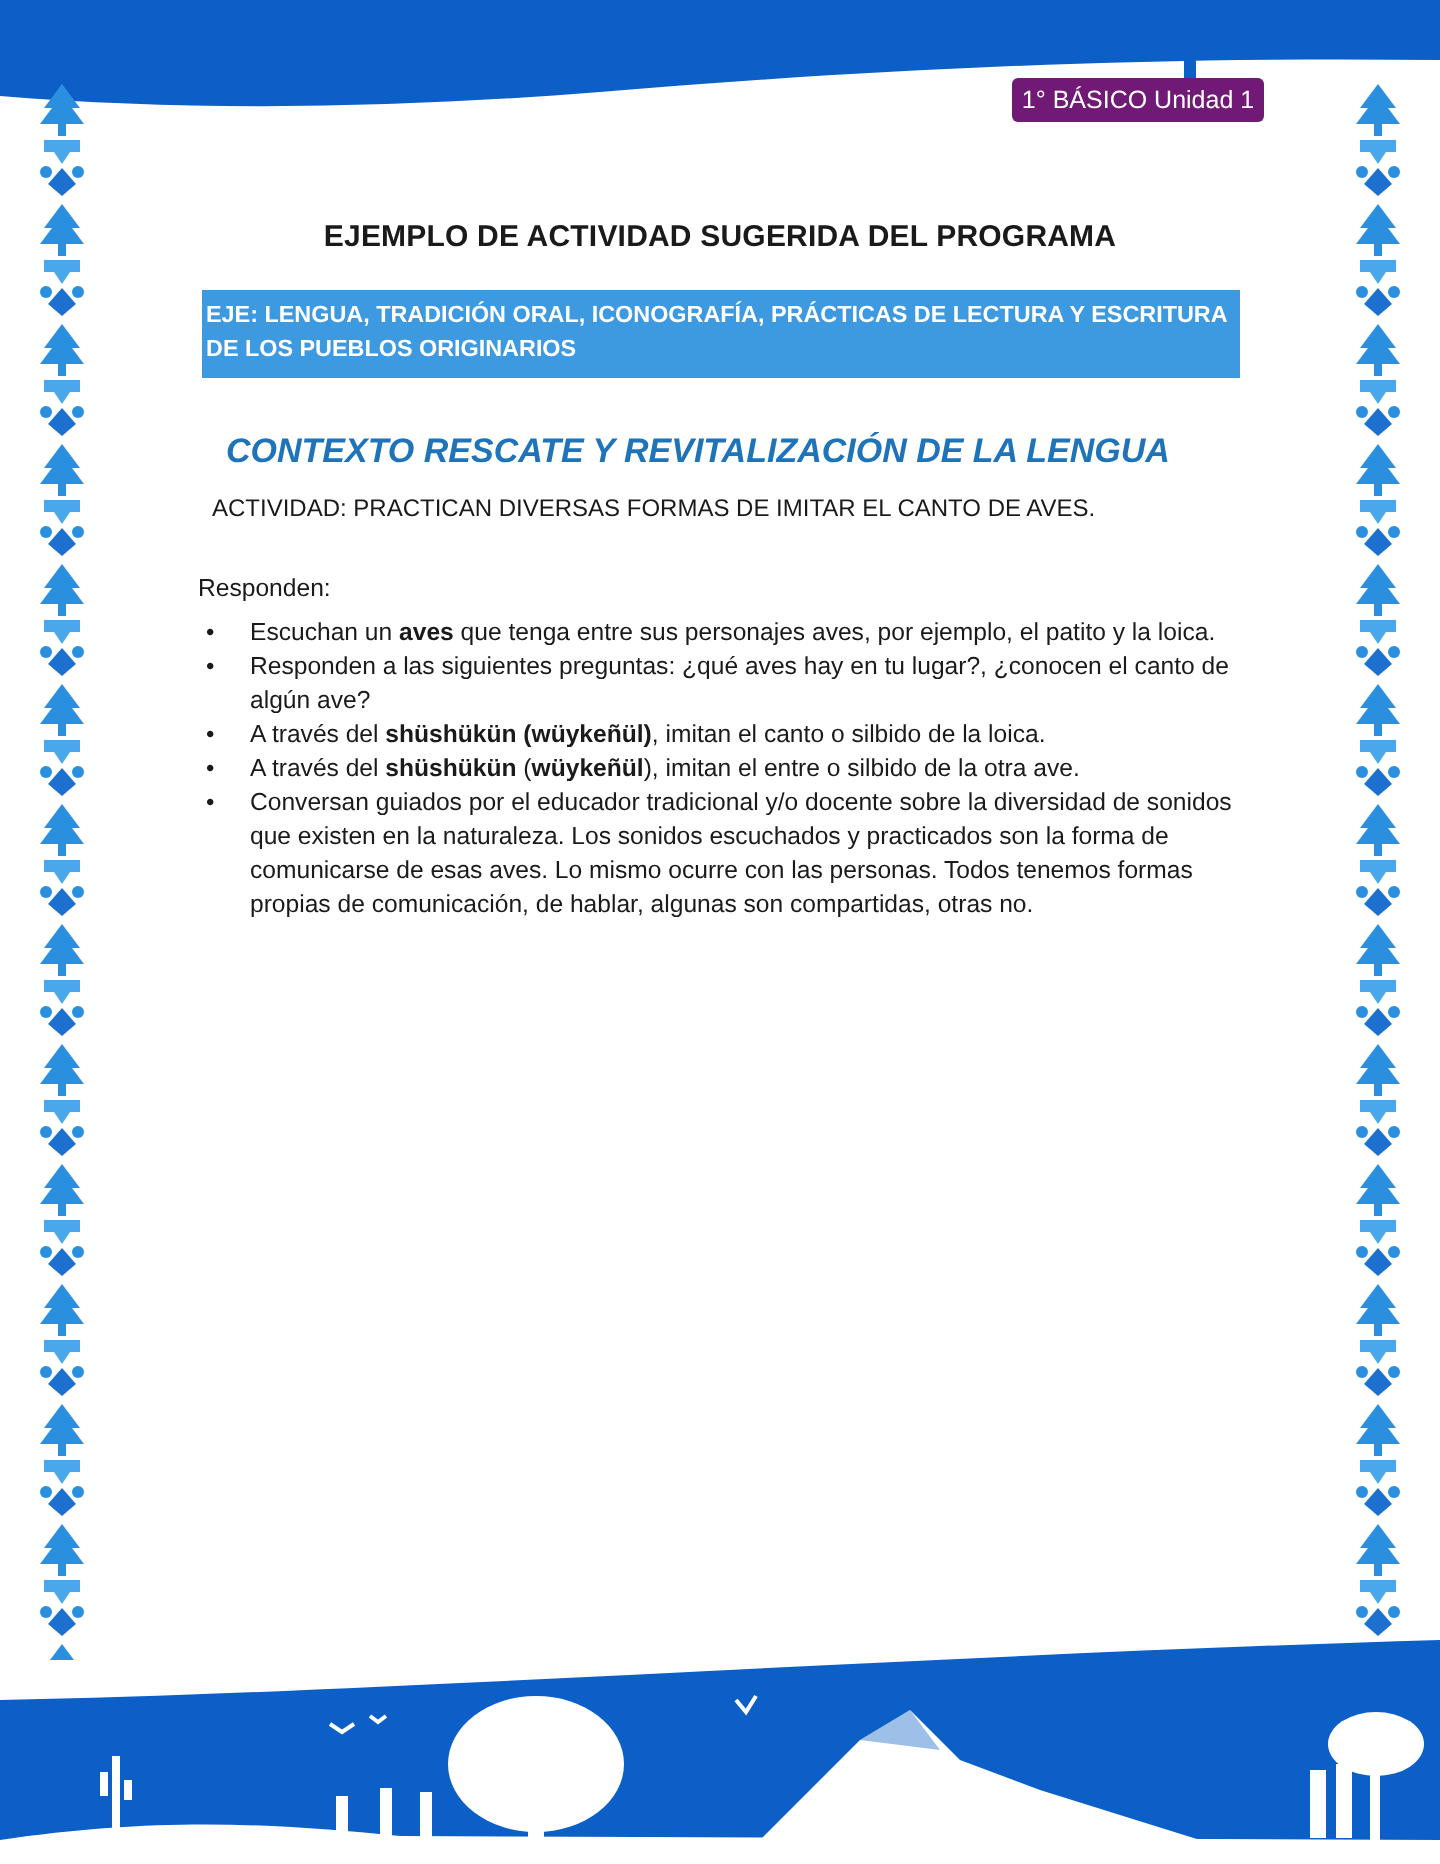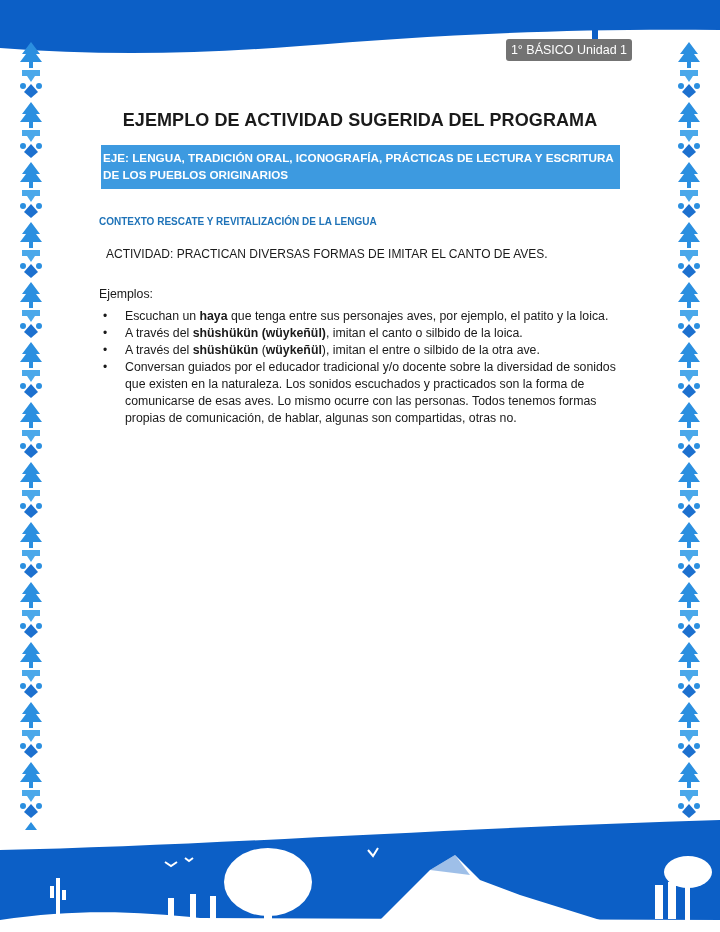--- a/index.html
+++ b/index.html
@@ -6,40 +6,40 @@
     body {
       width: 720px; height: 932px; position: relative; overflow: hidden;
       background: #ffffff;
       font-family: "Liberation Sans", sans-serif;
       color: #1a1a1a;
     }
     .top-wave { position: absolute; left: 0; top: 0; width: 720px; height: 70px; }
     .bottom-band { position: absolute; left: 0; top: 820px; width: 720px; height: 112px; }
     .badge {
       position: absolute; left: 506px; top: 39px; width: 126px; height: 22px;
-      background: #737373; color: #fff; border-radius: 3px;
+      background: #701a75; color: #fff; border-radius: 3px;
       font-size: 12.5px; line-height: 22px; text-align: center;
     }
     .badge-stem { position: absolute; left: 592px; top: 28px; width: 6px; height: 12px; background: #0c5fc6; }
     .border-strip { position: absolute; top: 40px; width: 26px; height: 790px; }
     .border-strip.left { left: 18px; }
     .border-strip.right { left: 676px; }
     .title {
       position: absolute; left: 90px; top: 110px; width: 540px; text-align: center;
-      font-size: 18px; font-weight: bold; letter-spacing: 0.1px;
+      font-size: 15px; font-weight: bold; letter-spacing: 0.1px;
     }
     .eje-box {
       position: absolute; left: 101px; top: 145px; width: 519px; height: 44px;
       background: #3d9ae0; color: #fff;
       font-size: 11.7px; font-weight: bold; line-height: 17px;
       padding: 4px 2px; box-sizing: border-box;
     }
     .context {
-      position: absolute; left: 99px; top: 216px; color: #1f73b8;
-      font-size: 10px; font-weight: bold;
+      position: absolute; left: 113px; top: 216px; color: #1f73b8;
+      font-size: 17px; font-weight: bold; font-style: italic;
     }
     .activity {
       position: absolute; left: 106px; top: 247px; font-size: 12px;
     }
     .examples-label {
       position: absolute; left: 99px; top: 287px; font-size: 12.3px;
     }
     .bullets {
       position: absolute; left: 99px; top: 308px; width: 530px;
       margin: 0; padding: 0; list-style: none;
@@ -74,24 +74,25 @@
   <rect width="26" height="790" fill="url(#orn)"></rect>
 </svg>
 <svg class="border-strip right" viewBox="0 0 26 790" preserveAspectRatio="none">
   <rect width="26" height="790" fill="url(#orn)"></rect>
 </svg>
 
 <div class="title">EJEMPLO DE ACTIVIDAD SUGERIDA DEL PROGRAMA</div>
 <div class="eje-box">EJE:  LENGUA, TRADICIÓN ORAL, ICONOGRAFÍA, PRÁCTICAS DE LECTURA Y ESCRITURA DE LOS PUEBLOS ORIGINARIOS</div>
 <div class="context">CONTEXTO RESCATE Y REVITALIZACIÓN DE LA LENGUA</div>
 <div class="activity">ACTIVIDAD: PRACTICAN DIVERSAS FORMAS DE IMITAR EL CANTO DE AVES.</div>
-<div class="examples-label">Ejemplos:</div>
+<div class="examples-label">Responden:</div>
 
 <ul class="bullets">
-  <li><span>Escuchan un </span><b>haya</b><span> que tenga entre sus personajes aves, por ejemplo, el patito y la loica.</span></li>
+  <li><span>Escuchan un </span><b>aves</b><span> que tenga entre sus personajes aves, por ejemplo, el patito y la loica.</span></li>
+  <li><span>Responden a las siguientes preguntas: ¿qué aves hay en tu lugar?, ¿conocen el canto de algún ave?</span></li>
   <li><span>A través del </span><b>shüshükün (wüykeñül)</b><span>, imitan el canto o silbido de la loica.</span></li>
   <li><span>A través del </span><b>shüshükün</b><span> (</span><b>wüykeñül</b><span>), imitan el entre o silbido de la otra ave.</span></li>
   <li><span>Conversan guiados por el educador tradicional y/o docente sobre la diversidad de sonidos que existen en la naturaleza. Los sonidos escuchados y practicados son la forma de comunicarse de esas aves. Lo mismo ocurre con las personas. Todos tenemos formas propias de comunicación, de hablar, algunas son compartidas, otras no.</span></li>
 </ul>
 
 <svg class="bottom-band" viewBox="0 0 720 112" preserveAspectRatio="none">
   <path d="M0,30 C200,26 450,8 720,0 V112 H0 Z" fill="#0c5fc6"></path>
 
   <path d="M0,100 C80,88 140,92 200,98 L720,100 V112 H0 Z" fill="#ffffff"></path>
 

